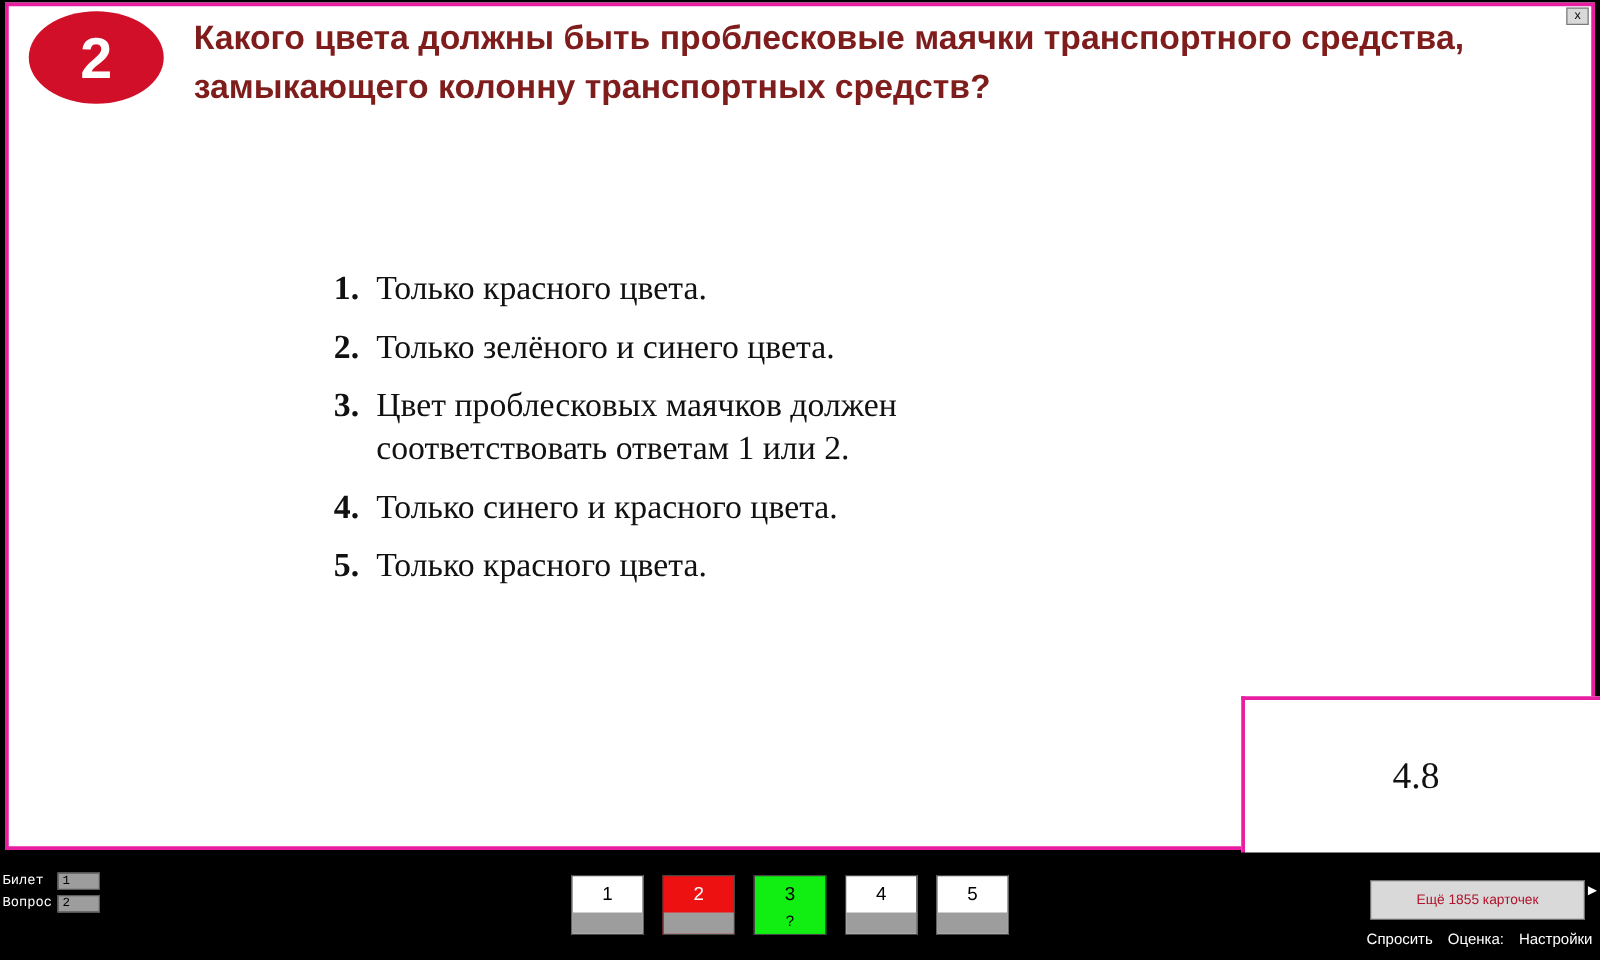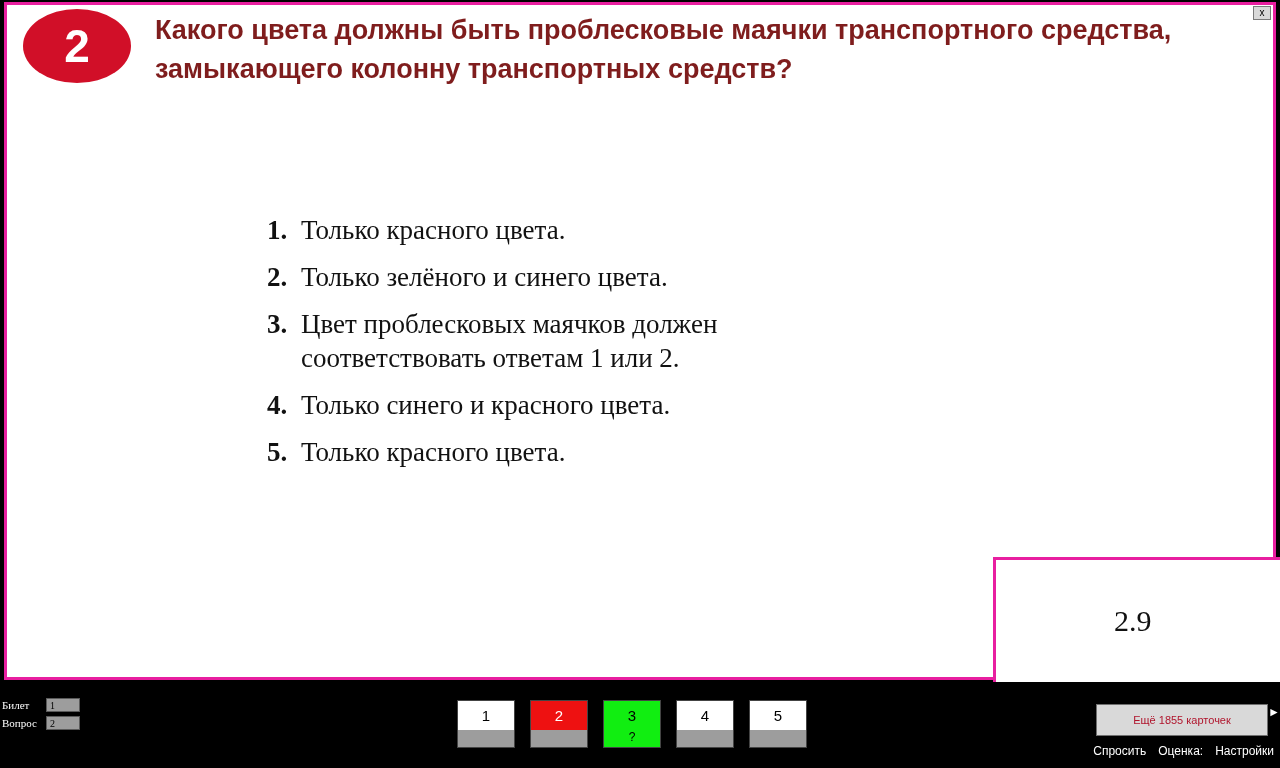--- a/index.html
+++ b/index.html
@@ -138,21 +138,21 @@
     height: 86px;
     background: #000000;
   }
 
   .ticket-info {
     position: absolute;
     left: 2px;
     top: 16px;
     font-size: 11px;
     color: #ffffff;
-    font-family: Liberation Serif, serif;
+    font-family: Liberation Mono, monospace;
   }
   .ticket-row {
     display: flex;
     align-items: center;
     margin-bottom: 4px;
   }
   .ticket-row .lbl {
     width: 44px;
     color: #ffffff;
   }
@@ -287,21 +287,21 @@
         <span class="idx">4.</span>
         <span class="atext">Только синего и красного цвета.</span>
       </div>
       <div class="answer">
         <span class="idx">5.</span>
         <span class="atext">Только красного цвета.</span>
       </div>
     </div>
 
     <div class="valuebox">
-      <span class="val">2.9</span>
+      <span class="val">4.8</span>
     </div>
 
   </div>
 
   <div class="bottombar">
 
     <div class="ticket-info">
       <div class="ticket-row">
         <span class="lbl">Билет</span>
         <span class="fld">1</span>

